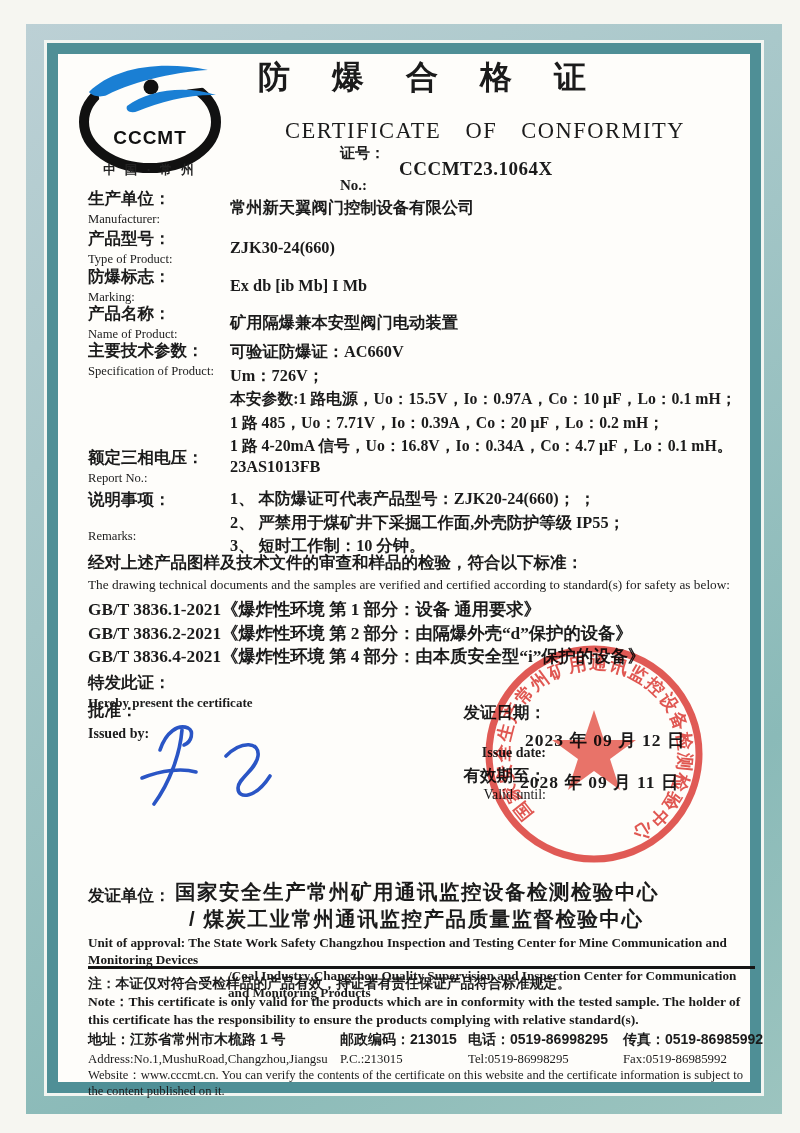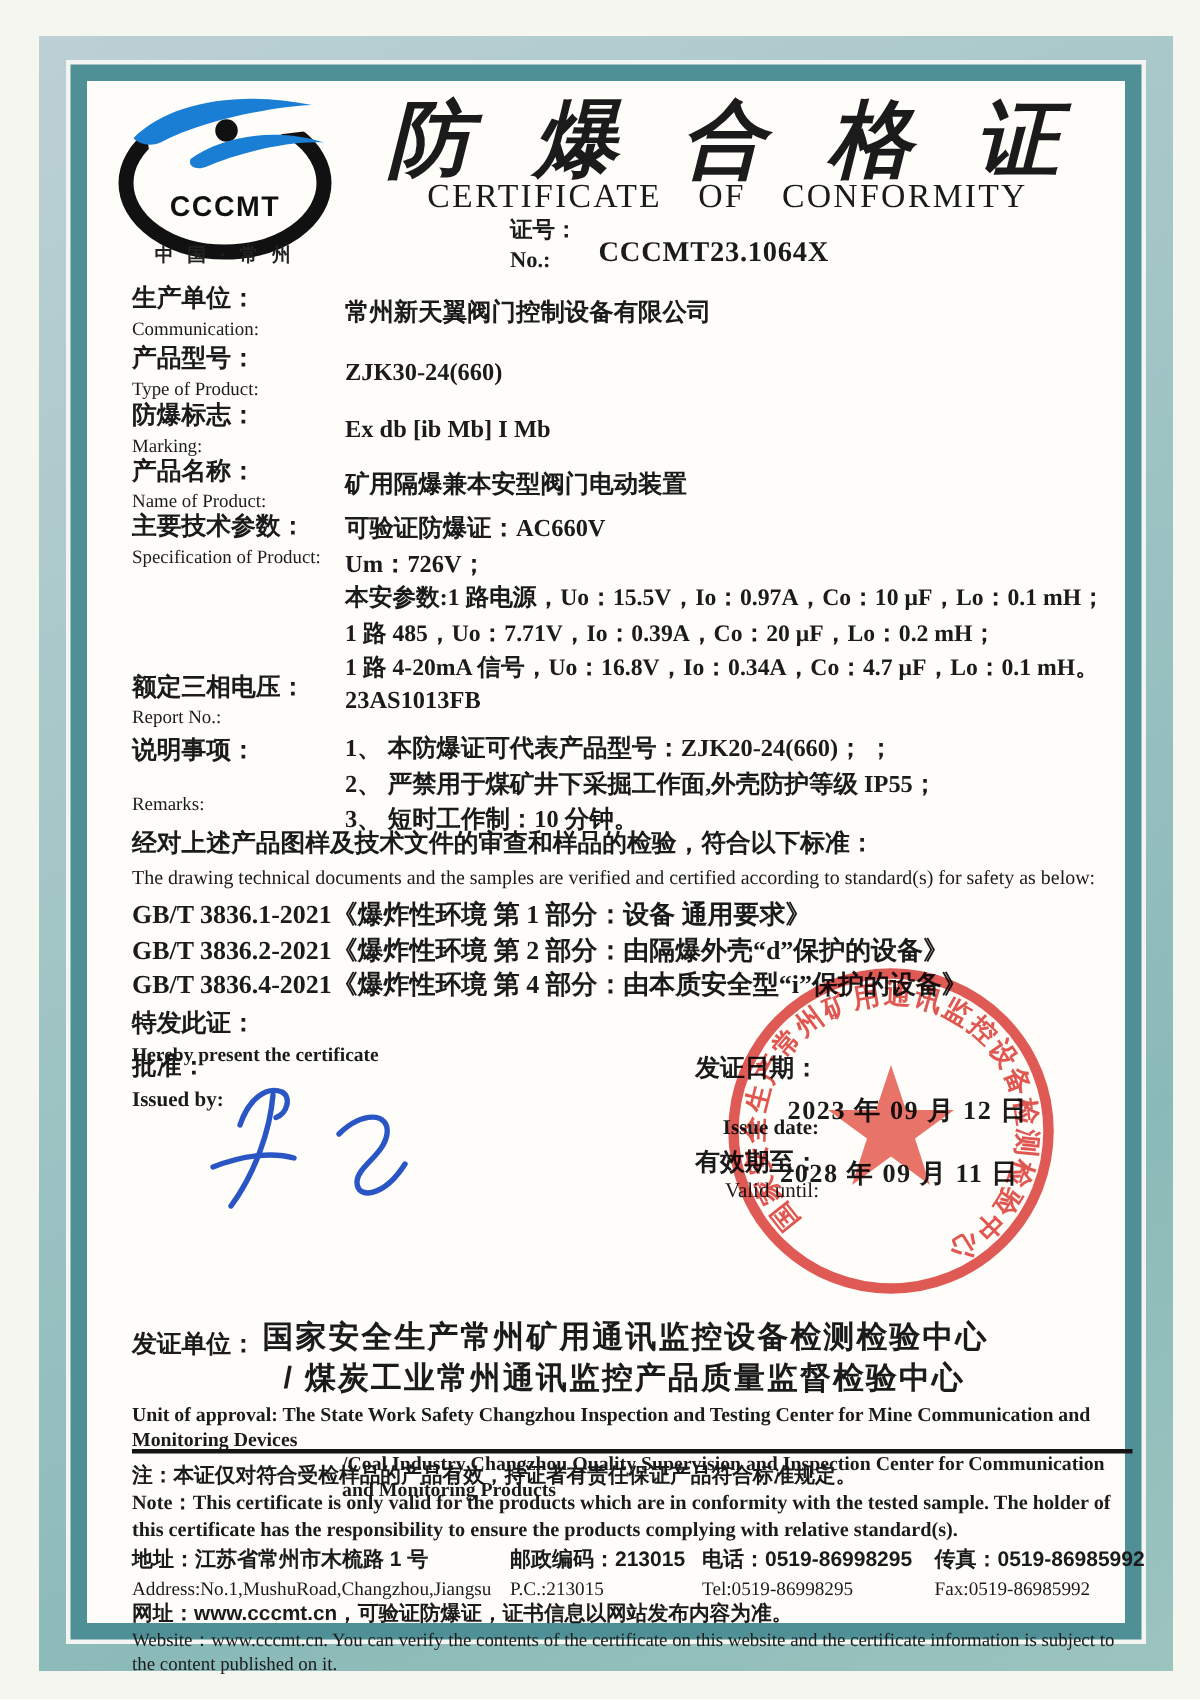--- a/index.html
+++ b/index.html
@@ -10,26 +10,26 @@
   .frame-line{position:absolute;left:44px;top:40px;width:720px;height:1056px;background:#f2f5f1;}
   .frame-inner{position:absolute;left:47px;top:43px;width:714px;height:1050px;background:#4f8f96;}
   .page{position:absolute;left:58px;top:54px;width:692px;height:1028px;background:#fefdfa;}
 
   .cnb{font-family:"Liberation Sans",sans-serif;font-weight:700;}
   .en{font-family:"Liberation Serif",serif;}
 
   
   .logo{position:absolute;left:17px;top:6px;width:150px;height:120px;}
   .title{position:absolute;left:170px;right:8px;top:2px;text-align:left;
-         font-size:56px;letter-spacing:42px;text-indent:30px;font-weight:600;white-space:nowrap;font-style:italic;}
+         font-size:32px;letter-spacing:42px;text-indent:30px;font-weight:600;white-space:nowrap;}
   .subtitle{position:absolute;left:170px;right:8px;top:64px;text-align:center;
          font-size:22.5px;word-spacing:17px;letter-spacing:1.5px;}
   .certno{position:absolute;left:282px;top:90px;display:flex;}
   .certno .lbl-cn{font-size:15px;}
-  .certno .lbl-en{font-size:15px;font-weight:700;margin-top:3px;}
+  .certno .lbl-en{font-size:15px;font-weight:700;margin-top:14px;}
   .certno .num{font-size:19px;font-weight:700;margin-left:14px;padding-top:14px;letter-spacing:.5px;}
 
   
   .fields{position:absolute;left:30px;top:132px;width:652px;}
   .frow{display:flex;}
   .fl{width:142px;flex:none;}
   .fl .cn{font-family:"Liberation Sans",sans-serif;font-weight:700;font-size:16.5px;padding-top:2px;white-space:nowrap;}
   .fl .le{font-size:12.6px;margin-top:2px;white-space:nowrap;}
   .fv{flex:1;font-size:16.3px;font-weight:600;}
   .fv .vl{line-height:23.5px;white-space:nowrap;}
@@ -112,21 +112,21 @@
         <div class="lbl-en en">No.:</div>
       </div>
       <div class="num en">CCCMT23.1064X</div>
     </div>
 
     <div class="fields">
 
       <div class="frow" style="height:40px">
         <div class="fl">
             <div class="cn">生产单位：</div>
-          <div class="le">Communication:</div>
+          <div class="le">Manufacturer:</div>
           </div>
         <div class="fv pt10">
             <div class="vl">常州新天翼阀门控制设备有限公司</div>
           </div>
       </div>
 
       <div class="frow" style="height:38px">
         <div class="fl">
             <div class="cn">产品型号：</div>
           <div class="le">Type of Product:</div>
@@ -262,18 +262,17 @@
         <div class="c2">邮政编码：213015</div>
         <div class="c3">电话：0519-86998295</div>
         <div class="c4">传真：0519-86985992</div>
       </div>
       <div class="addr-grid addr-en en">
         <div class="c1">Address:No.1,MushuRoad,Changzhou,Jiangsu</div>
         <div class="c2">P.C.:213015</div>
         <div class="c3">Tel:0519-86998295</div>
         <div class="c4">Fax:0519-86985992</div>
       </div>
-      <div class="web-cn cnb">网址：www.cccmt.cn，可验证防爆证，证书信息以网站发布内容为准。</div>
       <div class="web-en en">Website：www.cccmt.cn. You can verify the contents of the certificate on this website and the certificate information is subject to the content published on it.</div>
     </div>
 
   </div>
 </div>
 
 </body></html>

